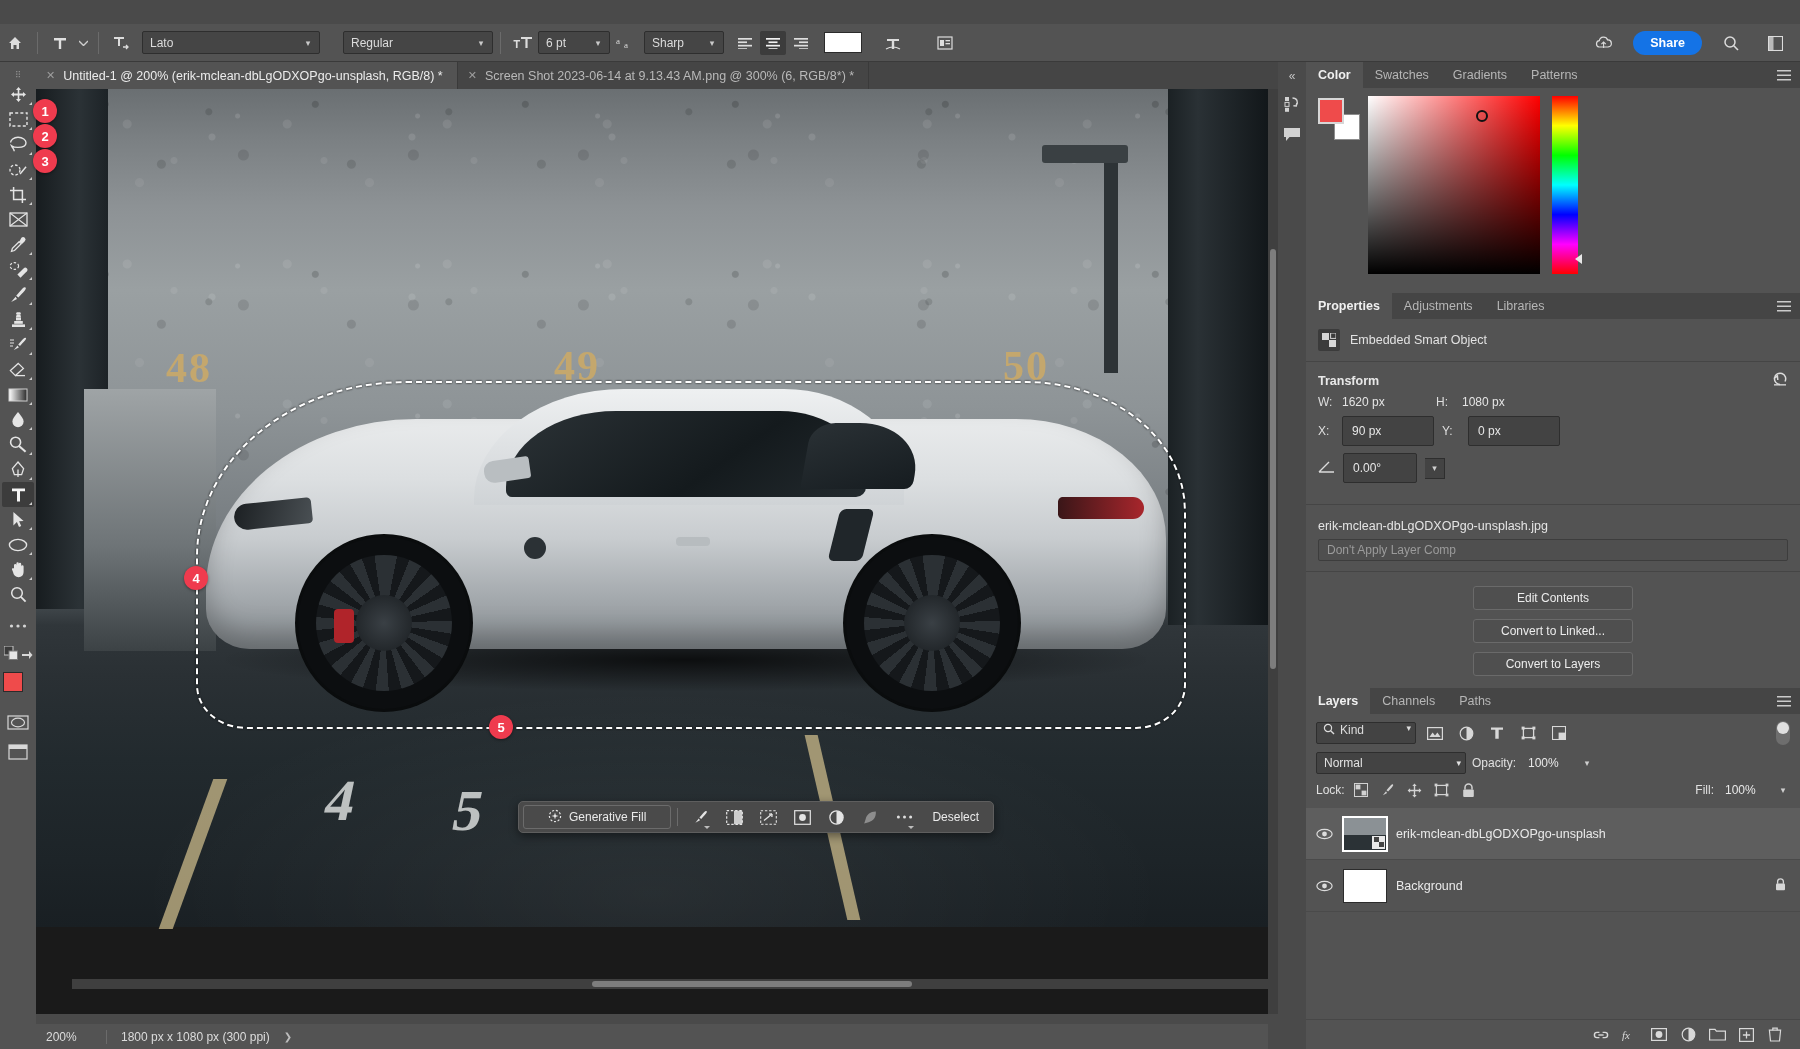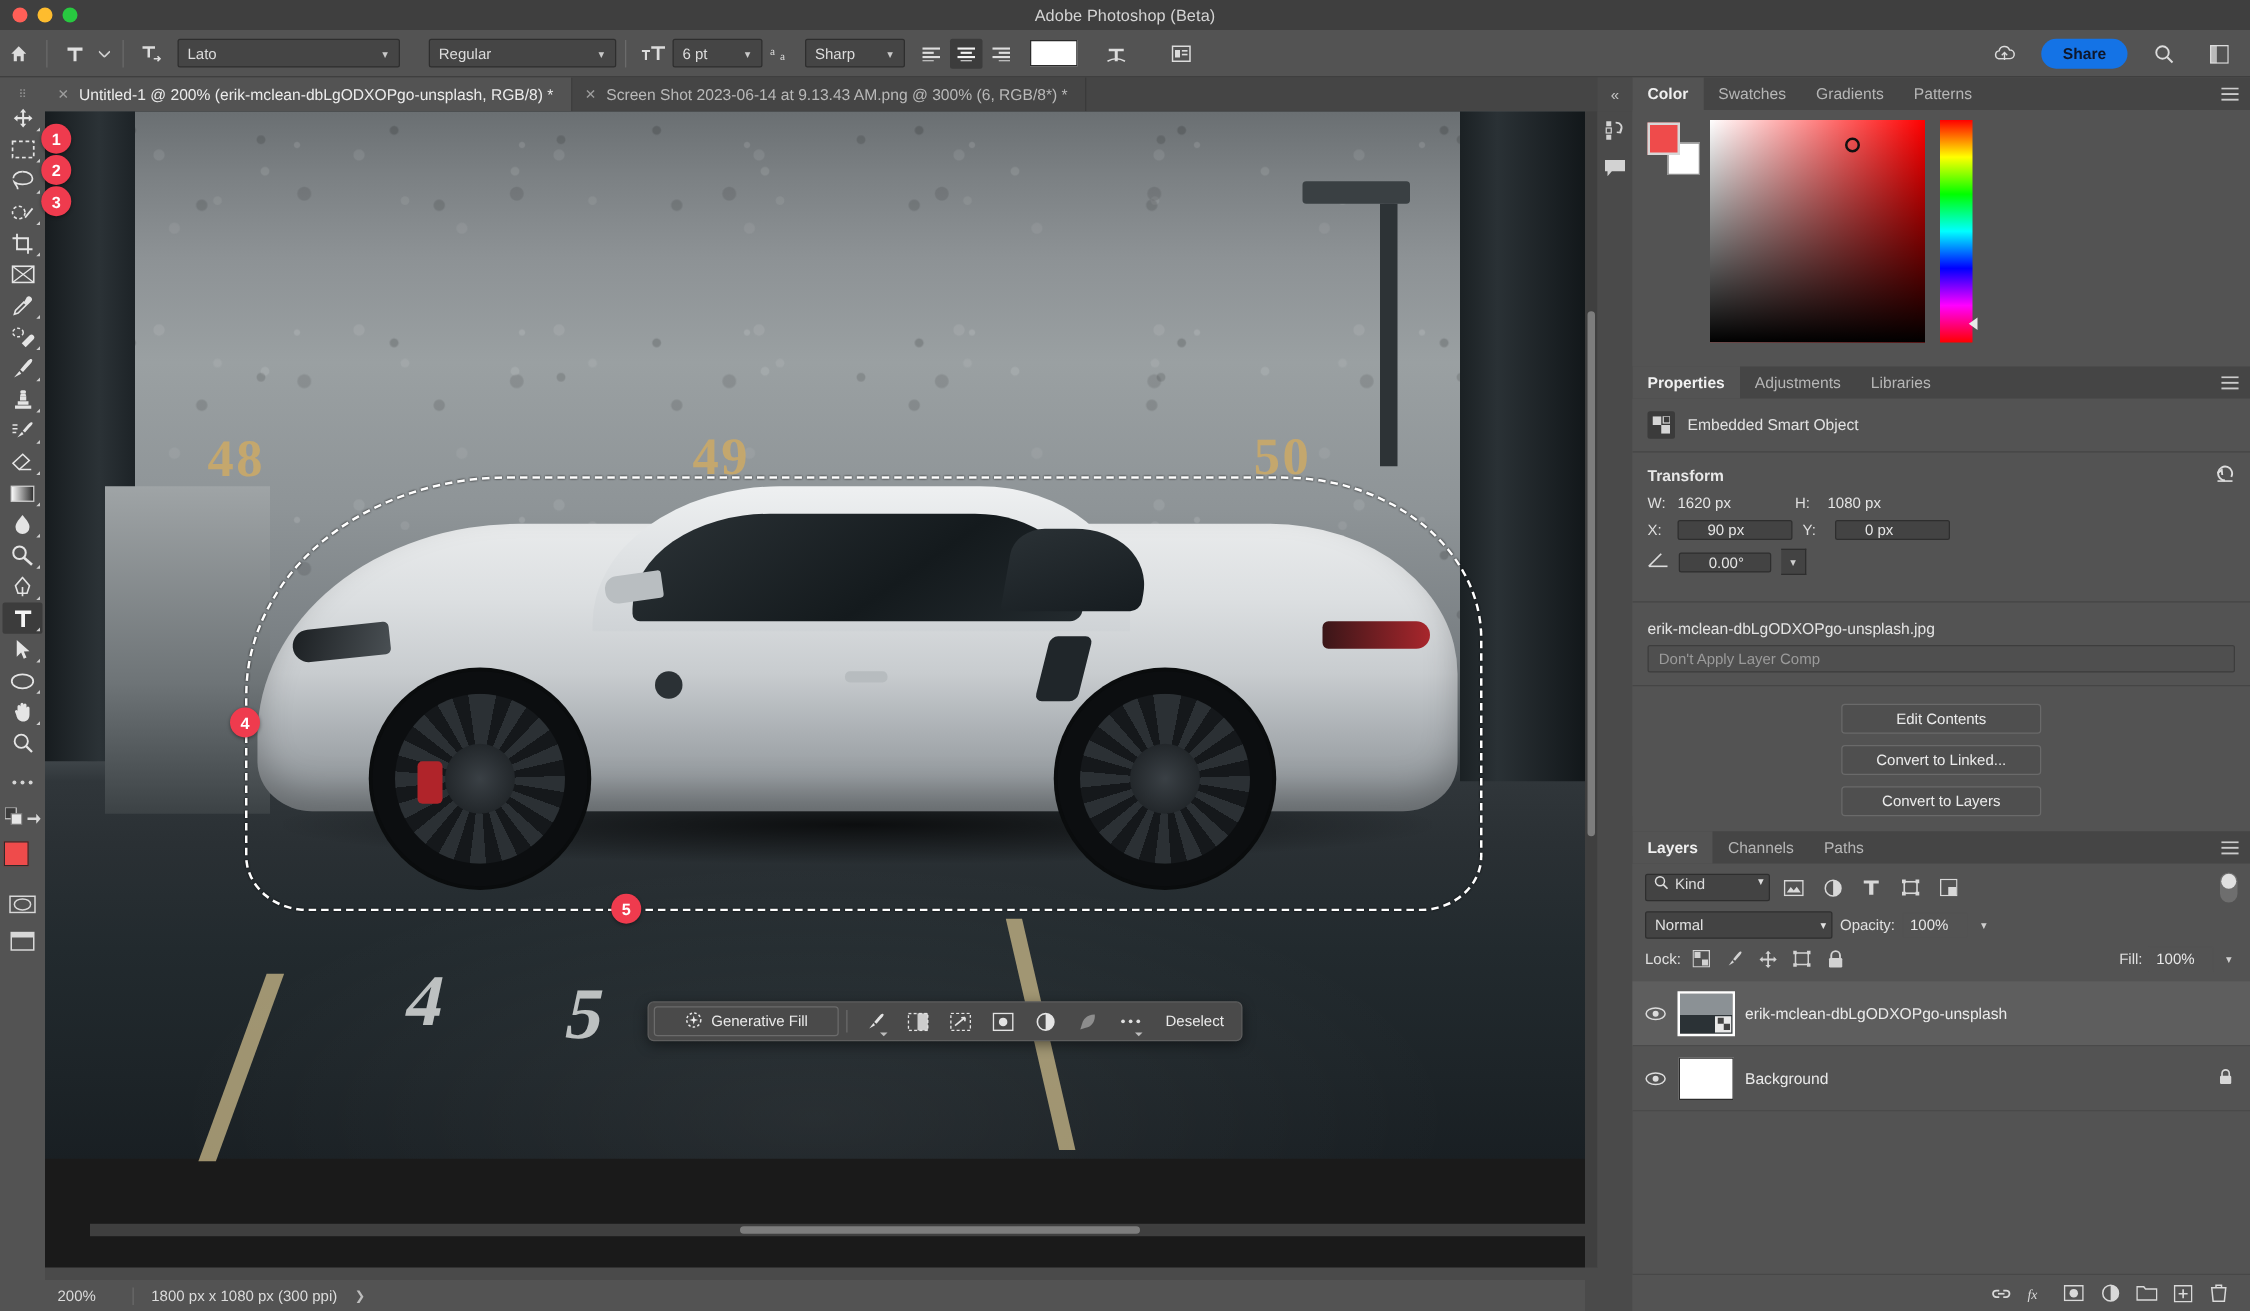--- a/index.html
+++ b/index.html
@@ -52,21 +52,21 @@
     width:26px; height:24px; display:flex; align-items:center; justify-content:center;
     border-radius:2px;
   }
   .align-btn.active { background:#3c3c3c; }
   .align-btn svg { display:block; }
   .swatch-white {
     width:38px; height:21px; background:#ffffff; border:1px solid #2b2b2b; margin-left:10px;
   }
   .ob-right { position:absolute; right:10px; top:0; height:38px; display:flex; align-items:center; gap:14px; }
   .share-btn {
-    background:#1473e6; color:#0f172a; font-size:12.5px; font-weight:bold;
+    background:#1473e6; color:#ffffff; font-size:12.5px; font-weight:bold;
     padding:5px 17px; border-radius:13px;
   }
 
   
   .tabbar {
     position:absolute; left:36px; top:62px; width:1764px; height:27px;
     background:#454545; display:flex; align-items:flex-end;
   }
   .doctab {
     height:27px; display:flex; align-items:center; gap:8px;
@@ -311,22 +311,22 @@
   .prop-row-head { display:flex;align-items:center; gap:10px; padding:10px 12px; border-bottom:1px solid #454545;}
   .sm-icon { width:22px;height:22px;background:#3b3b3b;border-radius:2px;display:flex;align-items:center;justify-content:center;color:#d5d5d5;}
   .prop-label { font-size:12.5px;color:#e2e2e2; }
   .sect-title { font-size:12.5px;font-weight:bold;color:#e8e8e8;padding:10px 12px 6px; display:flex;align-items:center;}
   .reset-ico { margin-left:auto; color:#dcdcdc; font-size:13px; }
   .xform-grid { padding:0 12px 8px; }
   .xf-line { display:flex; align-items:center; gap:8px; margin-bottom:7px; }
   .xf-lab { font-size:12px;color:#dedede; width:16px; }
   .xf-ro { font-size:12px;color:#e5e5e5; }
   .xf-in {
-    width:92px;height:16px;background:#434343;border:1px solid #2e2e2e;border-radius:2px;
-    color:#e6e6e6;font-size:12px;display:flex;align-items:center;padding-left:23px;
+    width:92px;height:30px;background:#434343;border:1px solid #2e2e2e;border-radius:2px;
+    color:#e6e6e6;font-size:12px;display:flex;align-items:center;padding-left:9px;
   }
   .xf-angle { width:74px; }
   .xf-chev { width:20px;height:21px;background:#434343;border:1px solid #2e2e2e;border-left:none;
              display:flex;align-items:center;justify-content:center;color:#cfcfcf;font-size:9px;}
   .prop-sep { height:1px;background:#454545;margin:6px 0; }
   .fname { font-size:12.5px;color:#e4e4e4;padding:8px 12px 6px; }
   .layercomp {
     margin:0 12px 10px; height:22px;background:#4f4f4f;border:1px solid #3d3d3d;border-radius:2px;
     color:#9b9b9b;font-size:12px;display:flex;align-items:center;padding-left:8px;
   }
@@ -389,28 +389,20 @@
     background:#ef3b4e; color:#fff; font-size:13px; font-weight:bold;
     display:flex;align-items:center;justify-content:center;
     box-shadow:0 1px 3px rgba(0,0,0,.4); z-index:60;
   }
 </style>
 </head>
 <body>
 
 <div class="app">
 
-  <div class="titlebar">
-    <div class="traffic">
-      <div class="tl r"></div>
-      <div class="tl y"></div>
-      <div class="tl g"></div>
-    </div>
-    <div class="title-text">Adobe Photoshop (Beta)</div>
-  </div>
 
   <div class="optionsbar">
     <div class="ob-icon">
       <svg width="16" height="16" viewBox="0 0 16 16">
           <path d="M8 2 L14 8 L12 8 L12 14 L9.5 14 L9.5 10 L6.5 10 L6.5 14 L4 14 L4 8 L2 8 Z" fill="#dcdcdc"></path>
         </svg>
     </div>
     <div class="ob-sep"></div>
     <div class="ob-icon">
       <svg width="18" height="16" viewBox="0 0 18 16">

